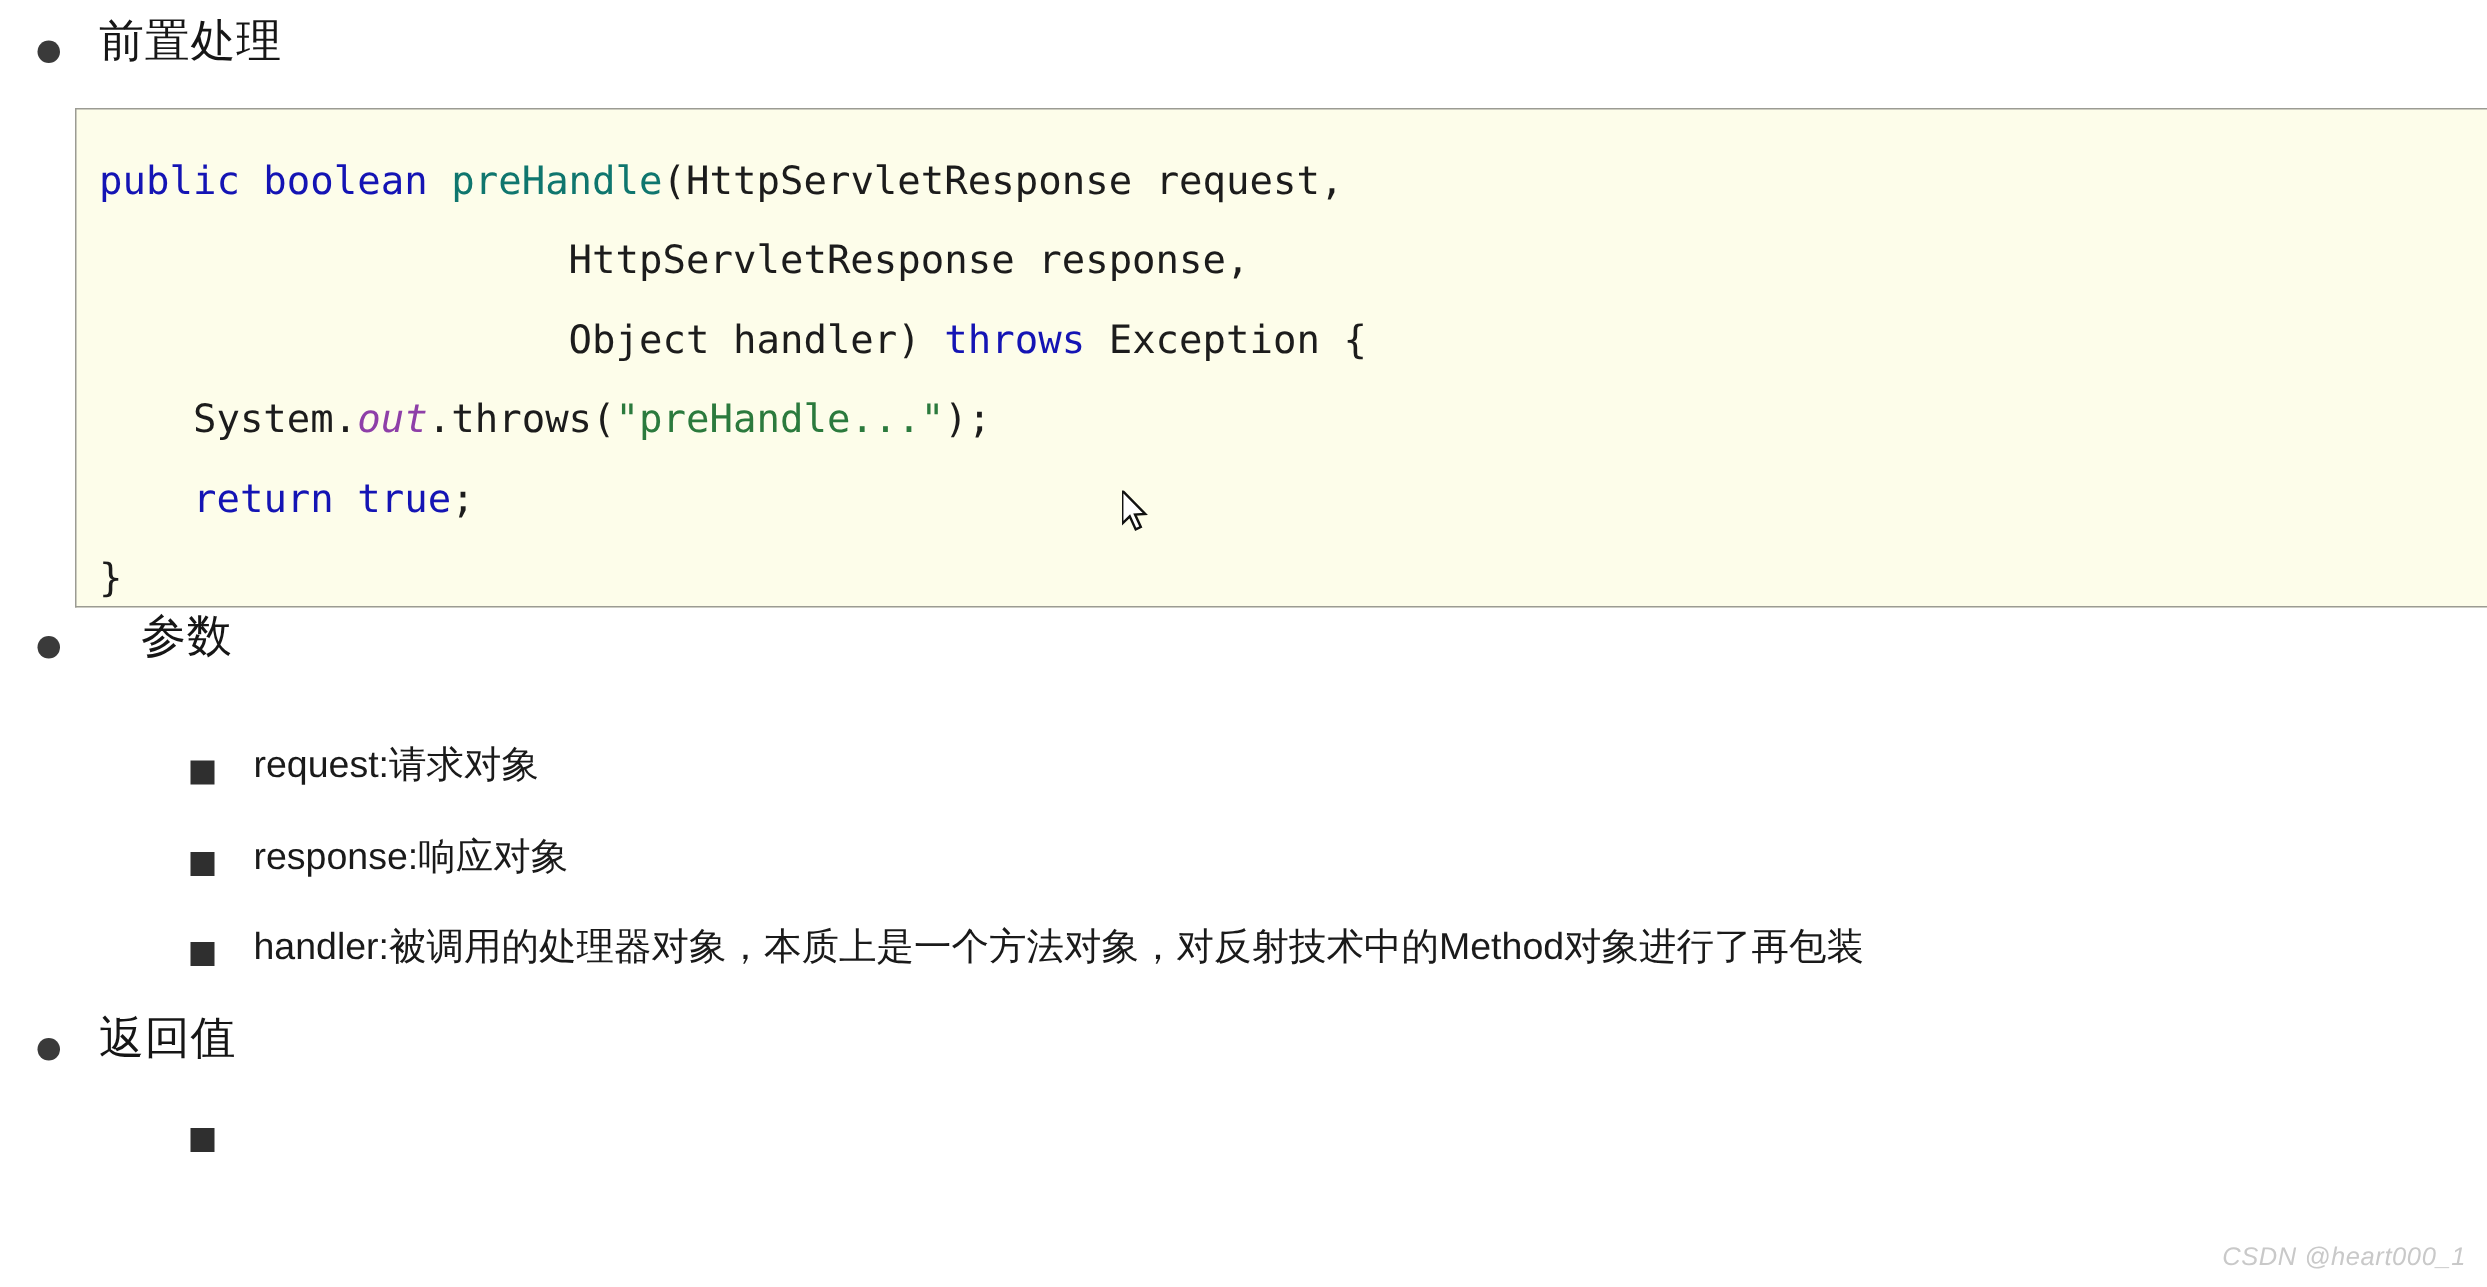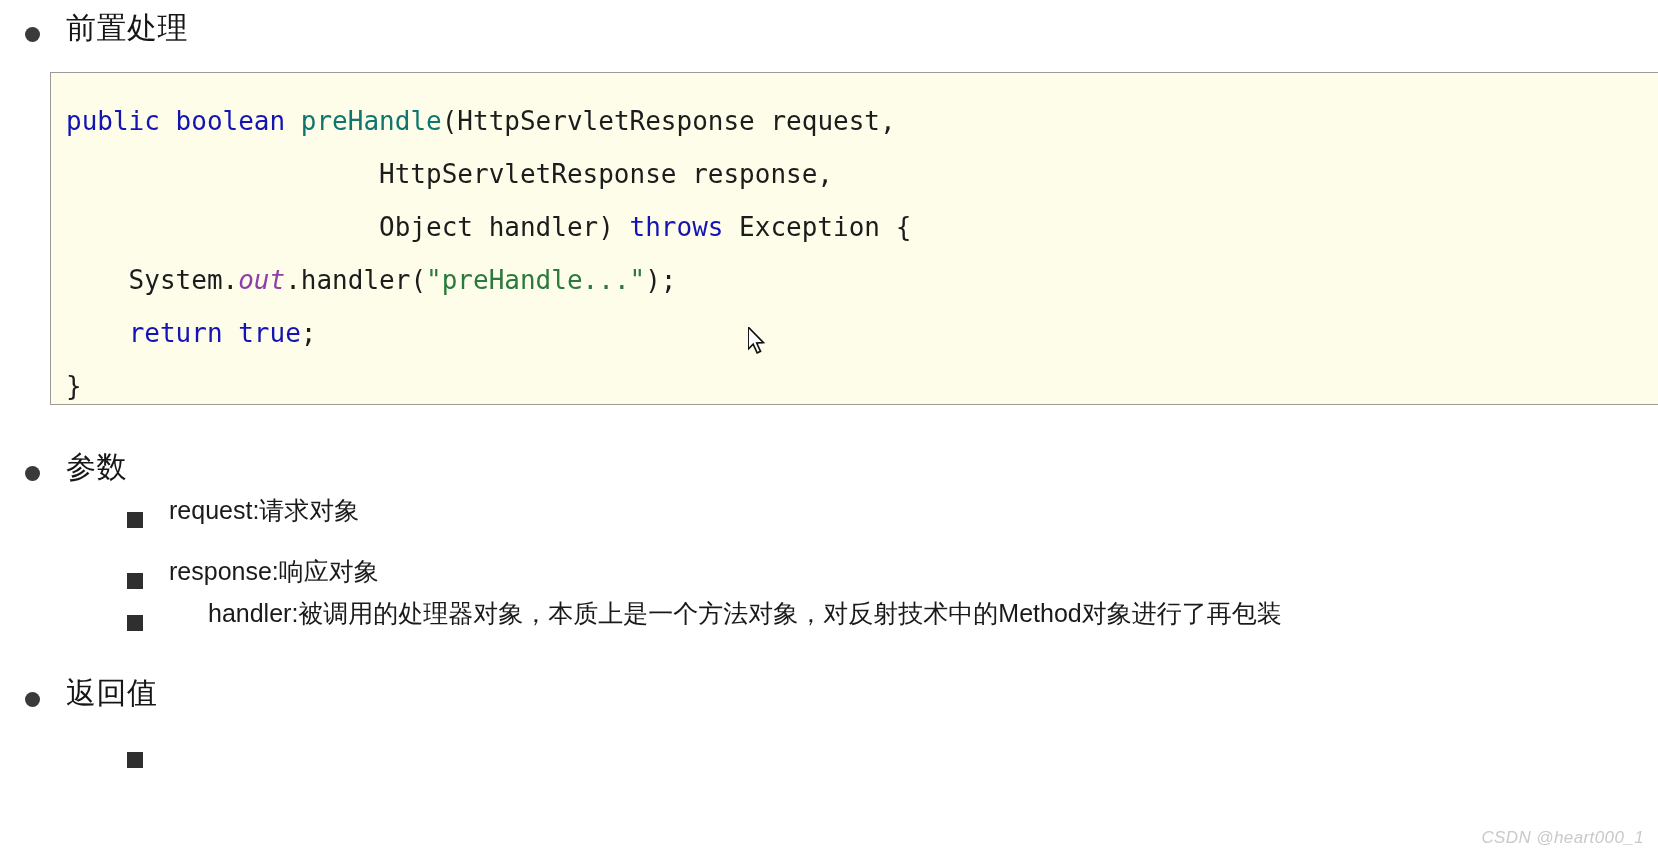--- a/index.html
+++ b/index.html
@@ -39,21 +39,21 @@
     line-height: 40px;
     letter-spacing: 0.5px;
     color: #161616;
     white-space: nowrap;
   }
 
   
   .l2-row {
     position: absolute;
     display: flex;
-    align-items: flex-end;
+    align-items: center;
     left: 0;
     width: 100%;
   }
   .l2-bullet {
     width: 16px;
     height: 16px;
     background: #2f2f2f;
     margin-left: 127px;
     margin-top: 10px;
     flex: 0 0 auto;
@@ -120,41 +120,41 @@
 
 <div class="l1-row" style="top:8px;">
   <span class="l1-bullet"></span>
   <span class="l1-text">前置处理</span>
 </div>
 
 <div class="code-block">
   <div class="code-inner"><span><span class="kw">public</span><span> </span><span class="kw">boolean</span><span> </span><span class="fn">preHandle</span><span>(HttpServletResponse request,</span></span>
 <span>                    HttpServletResponse response,</span>
 <span><span>                    Object handler) </span><span class="kw">throws</span><span> Exception {</span></span>
-<span><span>    System.</span><span class="field">out</span><span>.handler(</span><span class="str">"preHandle..."</span><span>);</span></span>
+<span><span>    System.</span><span class="field">out</span><span>.throws(</span><span class="str">"preHandle..."</span><span>);</span></span>
 <span><span>    </span><span class="kw">return</span><span> </span><span class="kw">true</span><span>;</span></span>
 <span>}</span></div>
 </div>
 
-<div class="l1-row" style="top:447px;">
+<div class="l1-row" style="top:405px;gap:28px;">
   <span class="l1-bullet"></span>
   <span class="l1-text">参数</span>
 </div>
 
 <div class="l2-row" style="top:492px;">
   <span class="l2-bullet"></span>
   <span class="l2-text">request:请求对象</span>
 </div>
 
 <div class="l2-row" style="top:553px;">
   <span class="l2-bullet"></span>
   <span class="l2-text">response:响应对象</span>
 </div>
 
-<div class="l2-row" style="top:595px;gap:39px;">
+<div class="l2-row" style="top:613px;">
   <span class="l2-bullet"></span>
   <span class="l2-text">handler:被调用的处理器对象，本质上是一个方法对象，对反射技术中的Method对象进行了再包装</span>
 </div>
 
 <div class="l1-row" style="top:673px;">
   <span class="l1-bullet"></span>
   <span class="l1-text">返回值</span>
 </div>
 
 <div class="l2-row" style="top:742px;">

